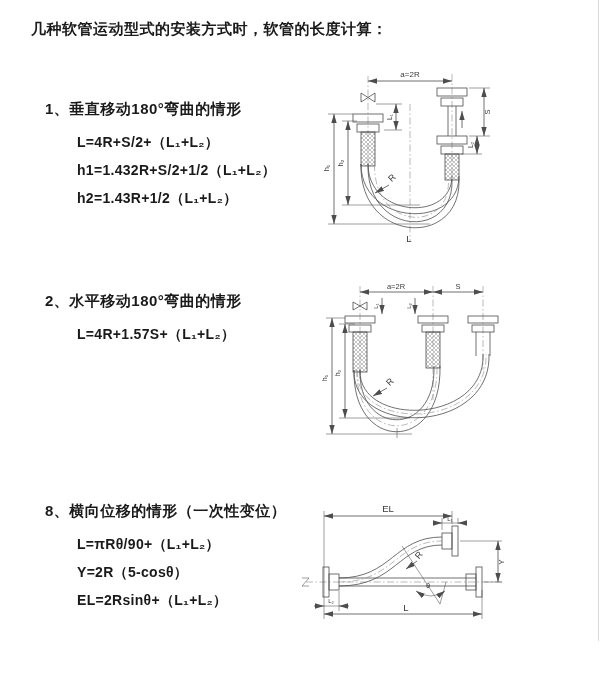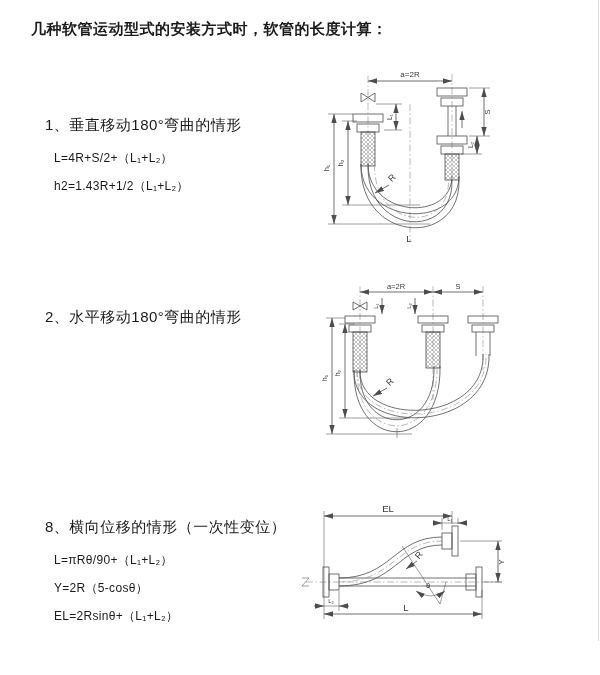--- a/index.html
+++ b/index.html
@@ -1,21 +1,21 @@
 <!DOCTYPE html>
 <html><head>
 <meta charset="utf-8">
 <style>
   html,body{margin:0;padding:0;background:#fff;}
   .page{position:relative;width:600px;height:641px;background:#ffffff;overflow:hidden;
         font-family:"Liberation Sans","DejaVu Sans",sans-serif;color:#1a1a1a;}
   .title{position:absolute;left:31px;top:20px;font-size:15px;font-weight:700;letter-spacing:.5px;white-space:nowrap;}
   .calc{position:absolute;left:45px;}
-  .calc .heading{font-size:15px;font-weight:400;letter-spacing:.5px;white-space:nowrap;margin:16px 0 9px 0;}
-  .calc .formula{font-size:12px;font-weight:400;letter-spacing:.3px;margin-left:9px;line-height:28px;white-space:nowrap;}
+  .calc .heading{font-size:15px;font-weight:700;letter-spacing:.5px;white-space:nowrap;margin:0 0 9px 0;}
+  .calc .formula{font-size:14px;font-weight:700;letter-spacing:.3px;margin-left:32px;line-height:28px;white-space:nowrap;}
   #sec1{top:100px;} #sec2{top:292px;} #sec3{top:502px;}
   .diagram{position:absolute;}
   #d1{left:312px;top:64px;} #d2{left:312px;top:278px;} #d3{left:294px;top:494px;}
   .d line,.d path,.d rect{stroke:#4d4d4d;stroke-width:.8;fill:none;}
   .d .cl{stroke:#8b8b8b;stroke-width:.6;stroke-dasharray:7 2.5 1.5 2.5;}
   .d .thin{stroke-width:.55;}
   .d .braid{fill:url(#braid);}
   .d .valve{fill:none;}
   .d text{stroke:none;fill:#3a3a3a;font-family:"Liberation Sans","DejaVu Sans",sans-serif;}
   .edge-right{position:absolute;right:1px;top:0;width:1.5px;height:675px;background:#d9d9d9;}
@@ -35,25 +35,27 @@
         <path d="M0 0 L4 4 M0 4 L4 0" stroke="#8a8a8a" stroke-width="0.5" fill="none"></path>
       </pattern>
     </defs>
   </svg>
 
   <div class="title">几种软管运动型式的安装方式时，软管的长度计算：</div>
 
   <section class="calc" id="sec1">
     <div class="heading">1、垂直移动180°弯曲的情形</div>
     <div class="formula">L=4R+S/2+（L₁+L₂）</div>
+    <div class="formula">h1=1.432R+S/2+1/2（L₁+L₂）</div>
     <div class="formula">h2=1.43R+1/2（L₁+L₂）</div>
   </section>
 
   <section class="calc" id="sec2">
     <div class="heading">2、水平移动180°弯曲的情形</div>
+    <div class="formula">L=4R+1.57S+（L₁+L₂）</div>
   </section>
 
   <section class="calc" id="sec3">
     <div class="heading">8、横向位移的情形（一次性变位）</div>
     <div class="formula">L=πRθ/90+（L₁+L₂）</div>
     <div class="formula">Y=2R（5-cosθ）</div>
     <div class="formula">EL=2Rsinθ+（L₁+L₂）</div>
   </section>
 
   <svg id="d1" class="diagram d" width="280" height="200" viewBox="0 0 280 200">

